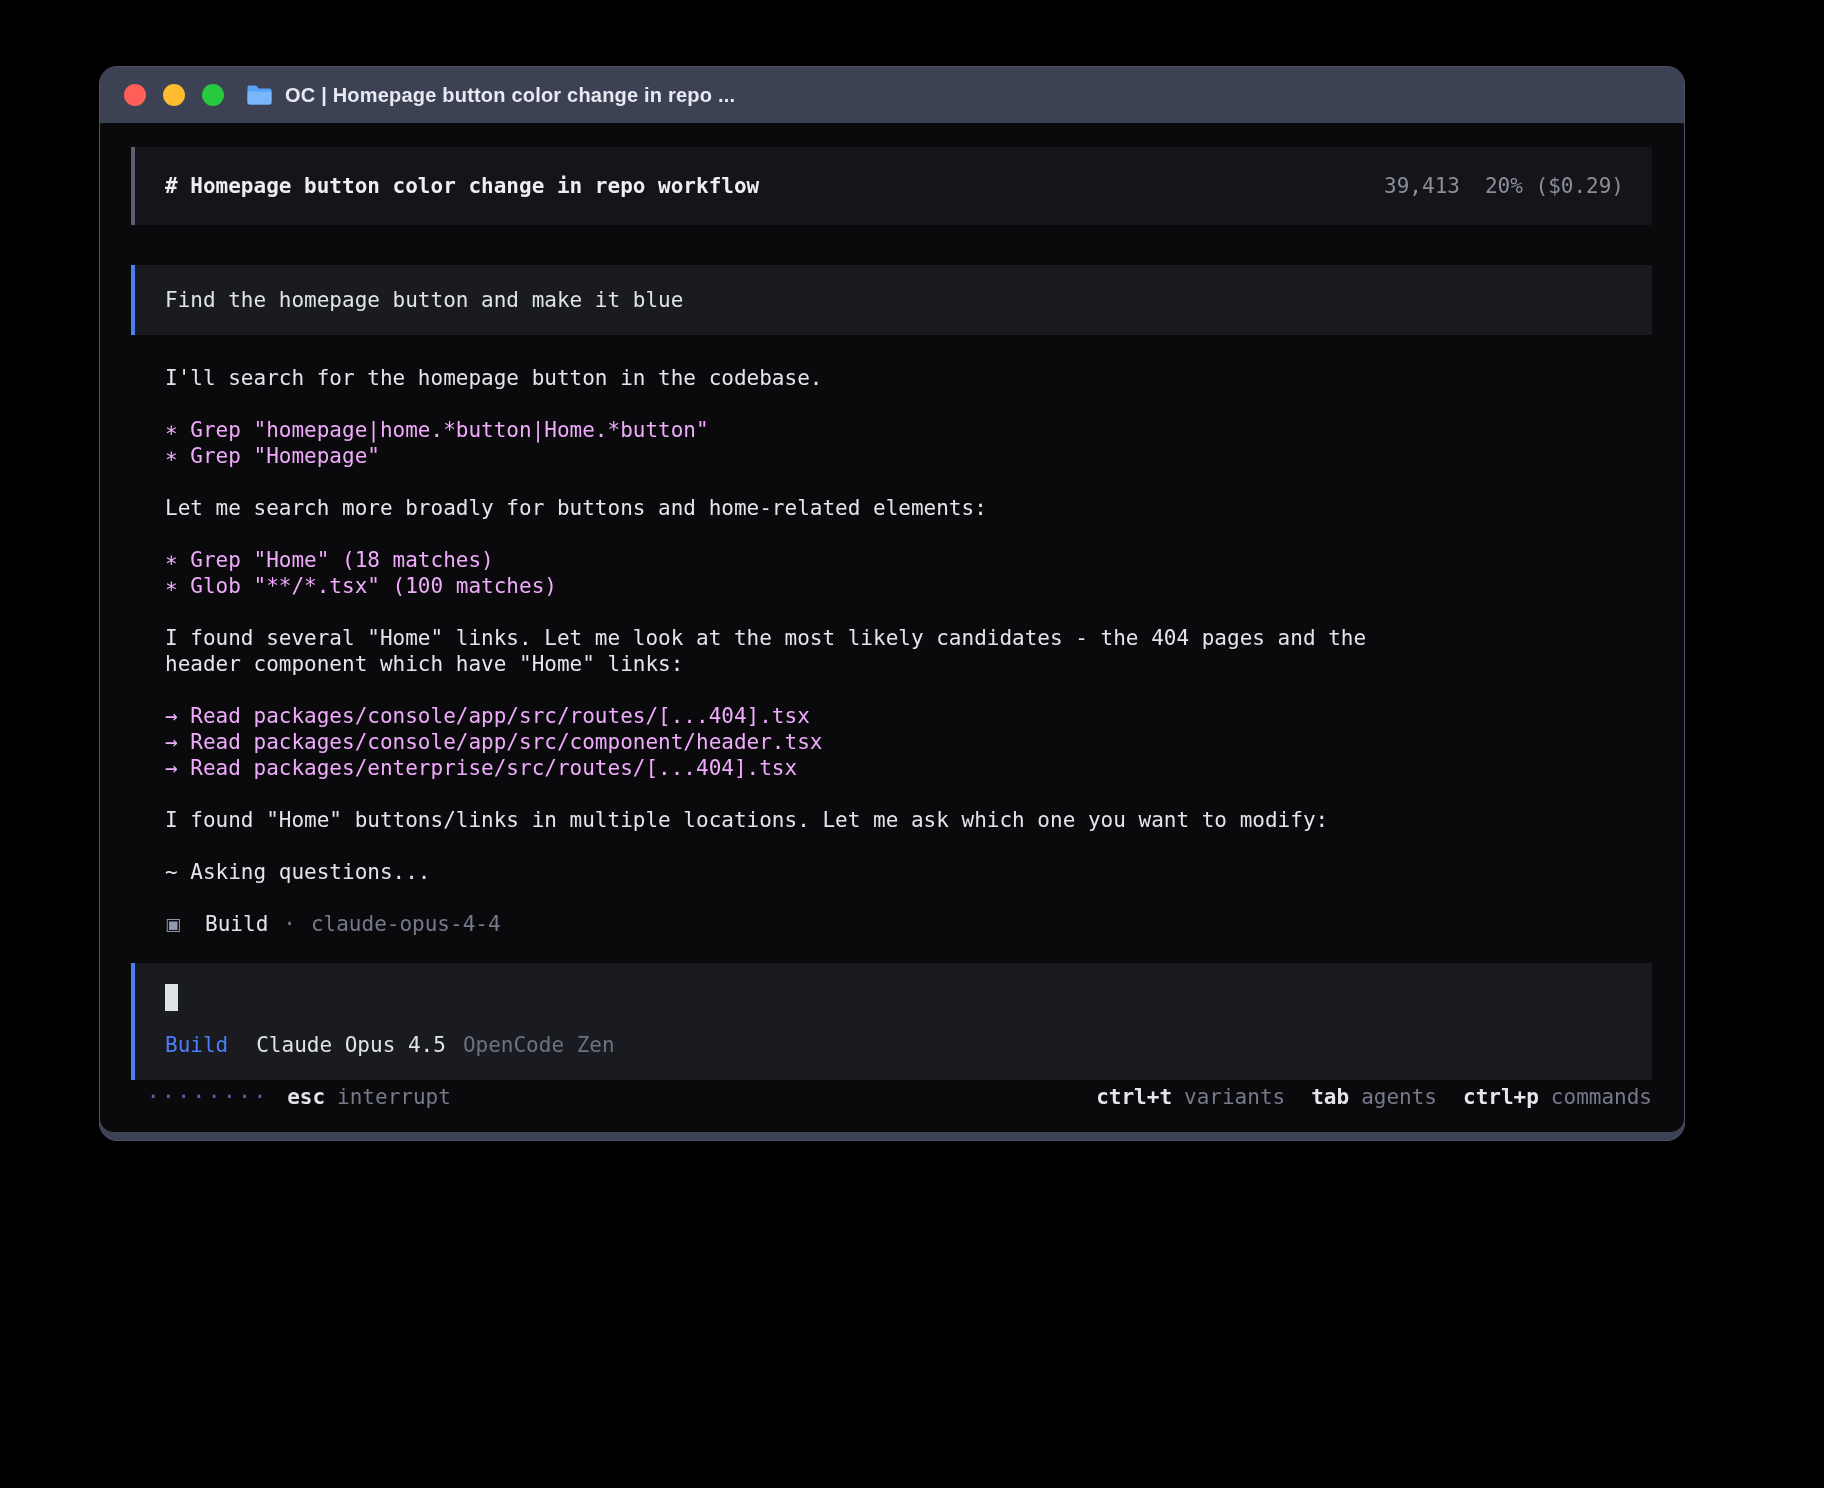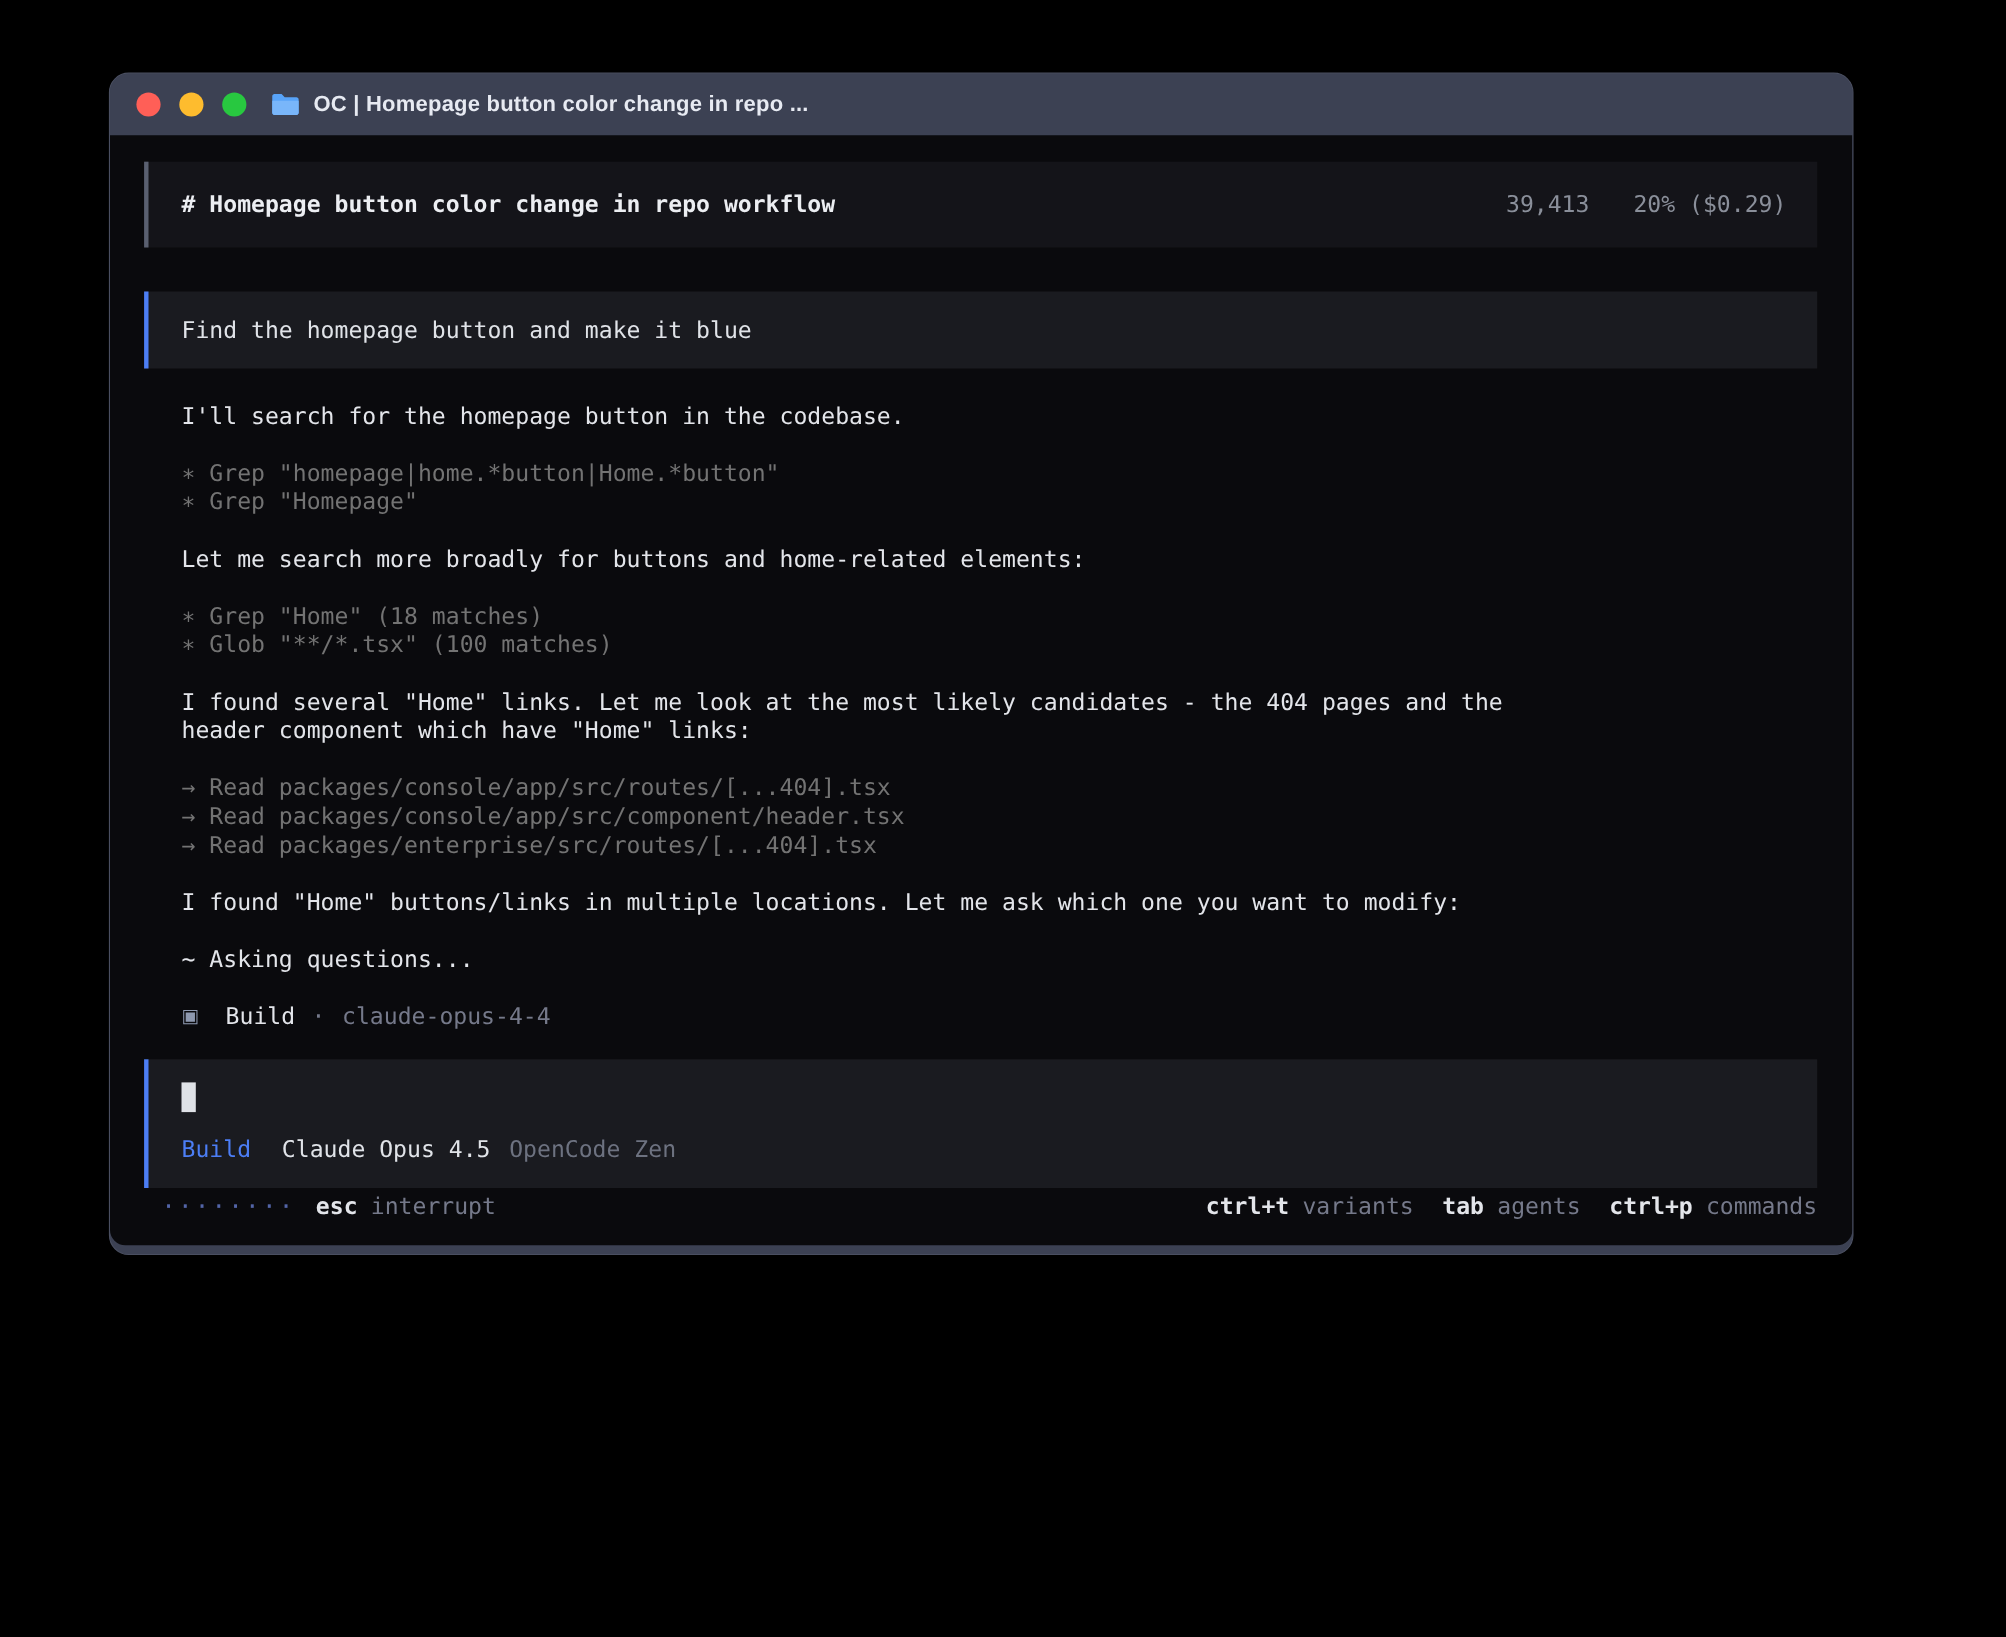--- a/index.html
+++ b/index.html
@@ -55,37 +55,37 @@
 
   
   .session-header {
     flex: none;
     background: #141419;
     border-left: 4px solid #5a6070;
     padding: 26px 28px 26px 30px;
     display: flex; align-items: center; justify-content: space-between;
   }
   .session-title { color: #eceef2; font-weight: bold; white-space: nowrap; }
-  .session-stats { color: #8a8f9a; white-space: nowrap; display: flex; gap: 40px; }
+  .session-stats { color: #8a8f9a; white-space: nowrap; display: flex; gap: 25px; }
 
   
   .user-block {
     flex: none;
     margin-top: 40px;
     background: #1a1b20;
     border-left: 4px solid #4c7ef5;
     padding: 22px 28px 22px 30px;
     color: #e0e3e8;
   }
 
   
   .conversation { flex: none; padding-left: 34px; }
   .msg  { margin: 26px 0; color: #e3e5ea; max-width: 1262px; white-space: pre-wrap; }
   .msg.first { margin-top: 30px; }
-  .tool { margin: 0; color: #737373; white-space: pre; }
+  .tool { margin: 0; color: #f0abfc; white-space: pre; }
   .agent-row { margin-top: 26px; display: flex; align-items: center; }
   .agent-icon { font-family: "DejaVu Sans", sans-serif; font-size: 17px; color: #8e99b0; margin-right: 24px; }
   .agent-name { color: #e3e5ea; }
   .agent-sep { color: #75798a; margin: 0 15px; }
   .agent-model { color: #75798a; }
 
   
   .input-block {
     flex: none;
     margin-top: 26px;

